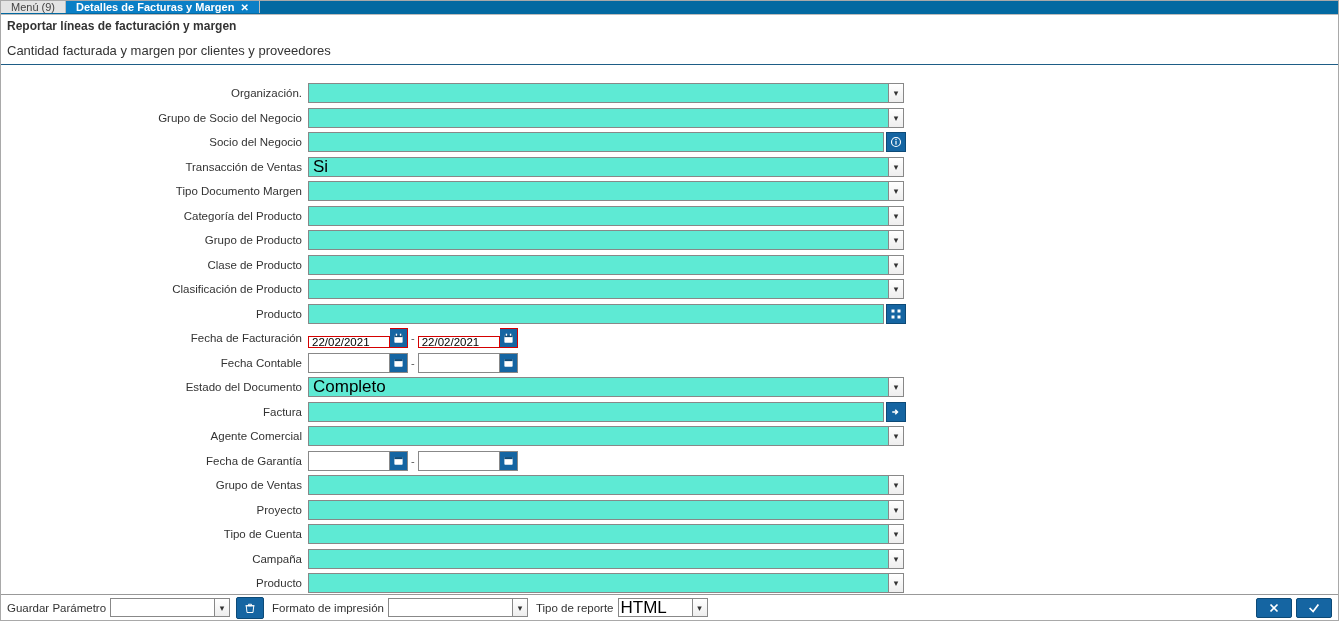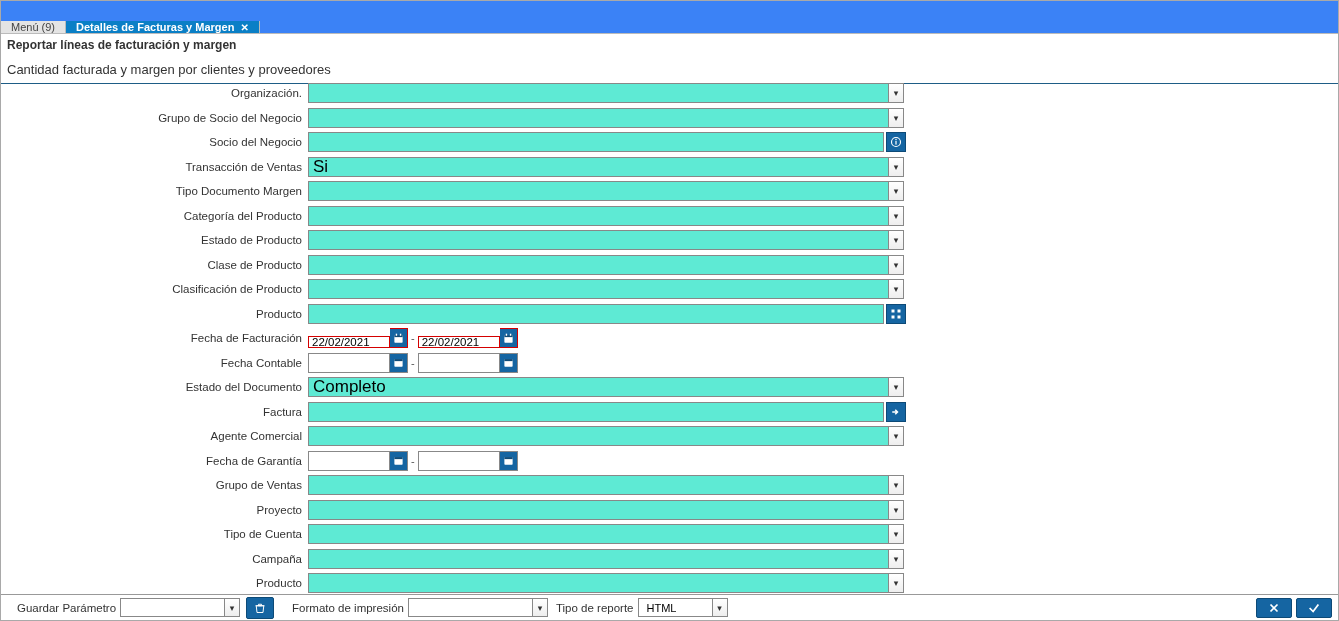--- a/index.html
+++ b/index.html
@@ -9,25 +9,25 @@
     color: #333;
     background: #fff;
     width: 1339px;
     height: 621px;
     overflow: hidden;
     position: relative;
     border: 1px solid #a9a9a9;
   }
   
   .tabbar {
-    height: 33px;
-    background: #3b82f6;
+    height: 14px;
+    background: #0369a1;
     border-bottom: 1px solid #bbb;
     display: flex;
-    align-items: flex-end;
+    align-items: flex-start;
   }
   .tab {
     display: flex;
     align-items: center;
     padding: 0 10px;
     font-size: 11px;
     border-right: 1px solid #bbb;
     cursor: pointer;
     position: relative;
   }
@@ -149,27 +149,27 @@
   .footer {
     position: absolute;
     bottom: 0; left: 0; right: 0;
     height: 26px;
     border-top: 1px solid #999;
     background: #fff;
     display: flex;
     align-items: center;
     padding: 0 4px;
   }
-  .footer .flabel { font-size: 11.5px; color: #333; margin-right: 4px; margin-left: 12px;}
+  .footer .flabel { font-size: 11.5px; color: #333; margin-right: 4px; margin-left: 2px;}
   .footer .fdd { position: relative; }
   .footer .fdd input {
     height: 19px;
     border: 1px solid #888;
-    font-size: 11px;
-    padding: 0 8px;
+    font-size: 17px;
+    padding: 0 2px;
   }
   #fp-save { width: 120px; }
   #fp-format { width: 140px; }
   #fp-type { width: 90px; }
   .footer .fdd .dd-btn { height: 19px; }
   .trash-btn {
     width: 28px;
     height: 22px;
     background: #1565a2;
     border: 1px solid #0d4a77;
@@ -278,21 +278,21 @@
       <div class="lbl">Categoría del Producto</div>
       <div class="fieldcell">
         <div class="input-wrap">
           <input class="txt" value="" style="">
           <div class="dd-btn">▾</div>
         </div>
       </div>
     </div>
 
     <div class="row">
-      <div class="lbl">Estado de Producto</div>
+      <div class="lbl">Grupo de Producto</div>
       <div class="fieldcell">
         <div class="input-wrap">
           <input class="txt" value="" style="">
           <div class="dd-btn">▾</div>
         </div>
       </div>
     </div>
 
     <div class="row">
       <div class="lbl">Clase de Producto</div>

